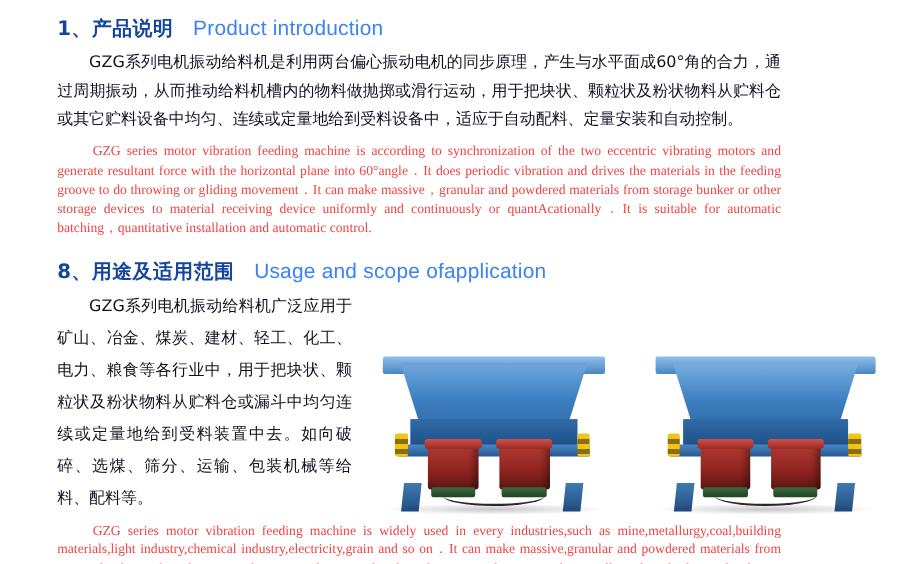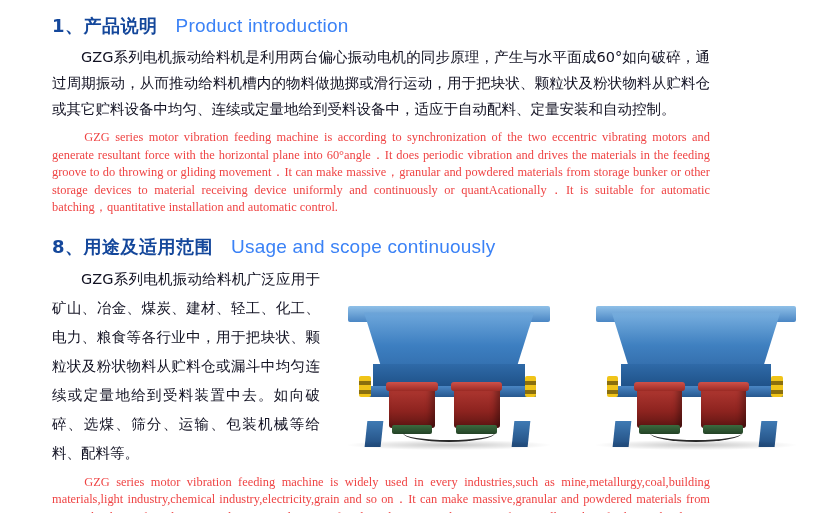--- a/index.html
+++ b/index.html
@@ -71,21 +71,21 @@
   }
 
   .sec1 { margin-bottom: 2px; }
   .sec1 .en-body { margin-top: 7px; }
 
   .sec2-head { margin-top: 18px; }
 
   
   .cols {
     display: flex;
-    align-items: center;
+    align-items: flex-end;
     gap: 8px;
     margin-top: 2px;
   }
   .col-text {
     width: 268px;
     flex: 0 0 268px;
   }
   .col-text .cn-body {
     line-height: 29px;
     font-size: 14.5px;
@@ -223,28 +223,28 @@
 </head>
 <body>
 
 <div class="page">
 
   <div class="sec1">
     <div class="section-head">
       <span class="cn">1、产品说明</span>
       <span class="en">Product introduction</span>
     </div>
-    <p class="cn-body">GZG系列电机振动给料机是利用两台偏心振动电机的同步原理，产生与水平面成60°如向破碎，通过周期振动，从而推动给料机槽内的物料做抛掷或滑行运动，用于把块状、颗粒状及粉状物料从贮料仓或其它贮料设备中均匀、连续或定量地给到受料设备中，适应于自动配料、定量安装和自动控制。</p>
+    <p class="cn-body">GZG系列电机振动给料机是利用两台偏心振动电机的同步原理，产生与水平面成60°角的合力，通过周期振动，从而推动给料机槽内的物料做抛掷或滑行运动，用于把块状、颗粒状及粉状物料从贮料仓或其它贮料设备中均匀、连续或定量地给到受料设备中，适应于自动配料、定量安装和自动控制。</p>
     <p class="en-body indent">GZG series motor vibration feeding machine is according to synchronization of the two eccentric vibrating motors and generate resultant force with the horizontal plane into 60°angle．It does periodic vibration and drives the materials in the feeding groove to do throwing or gliding movement．It can make massive，granular and powdered materials from storage bunker or other storage devices to material receiving device uniformly and continuously or quantAcationally．It is suitable for automatic batching，quantitative installation and automatic control.</p>
   </div>
 
   <div>
     <div class="section-head sec2-head">
       <span class="cn">8、用途及适用范围</span>
-      <span class="en">Usage and scope continuously</span>
+      <span class="en">Usage and scope ofapplication</span>
     </div>
 
     <div class="cols">
       <div class="col-text">
         <p class="cn-body">GZG系列电机振动给料机广泛应用于矿山、冶金、煤炭、建材、轻工、化工、电力、粮食等各行业中，用于把块状、颗粒状及粉状物料从贮料仓或漏斗中均匀连续或定量地给到受料装置中去。如向破碎、选煤、筛分、运输、包装机械等给料、配料等。</p>
       </div>
 
       <div class="col-images">
 
         <div class="photo p1">

